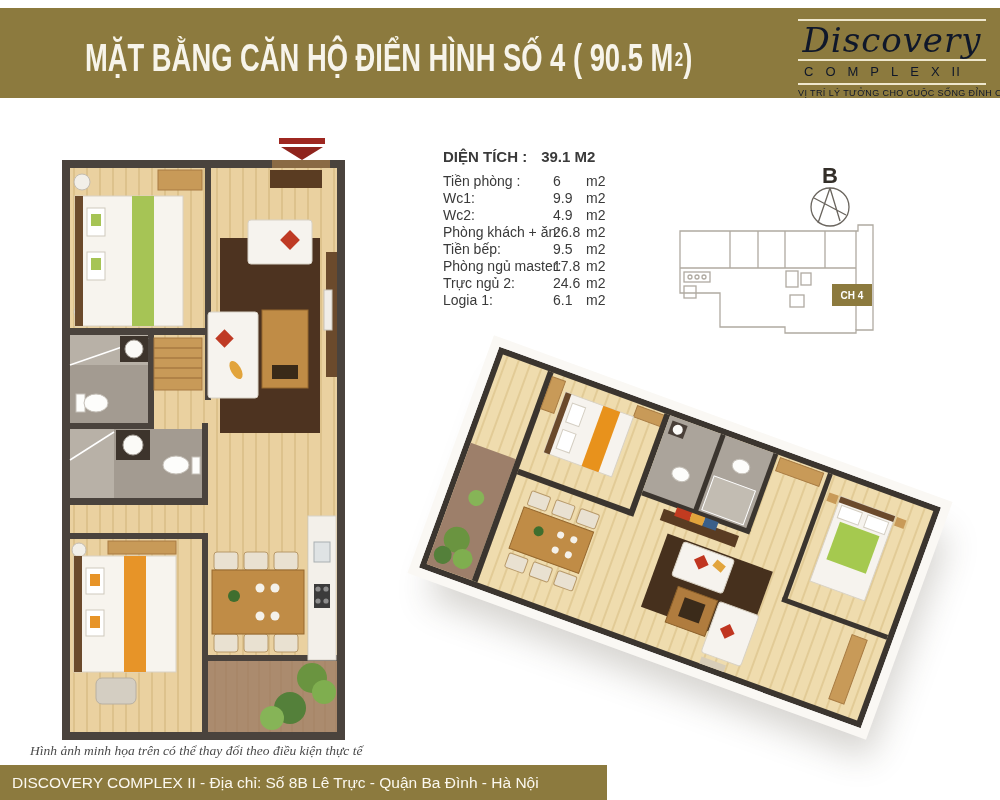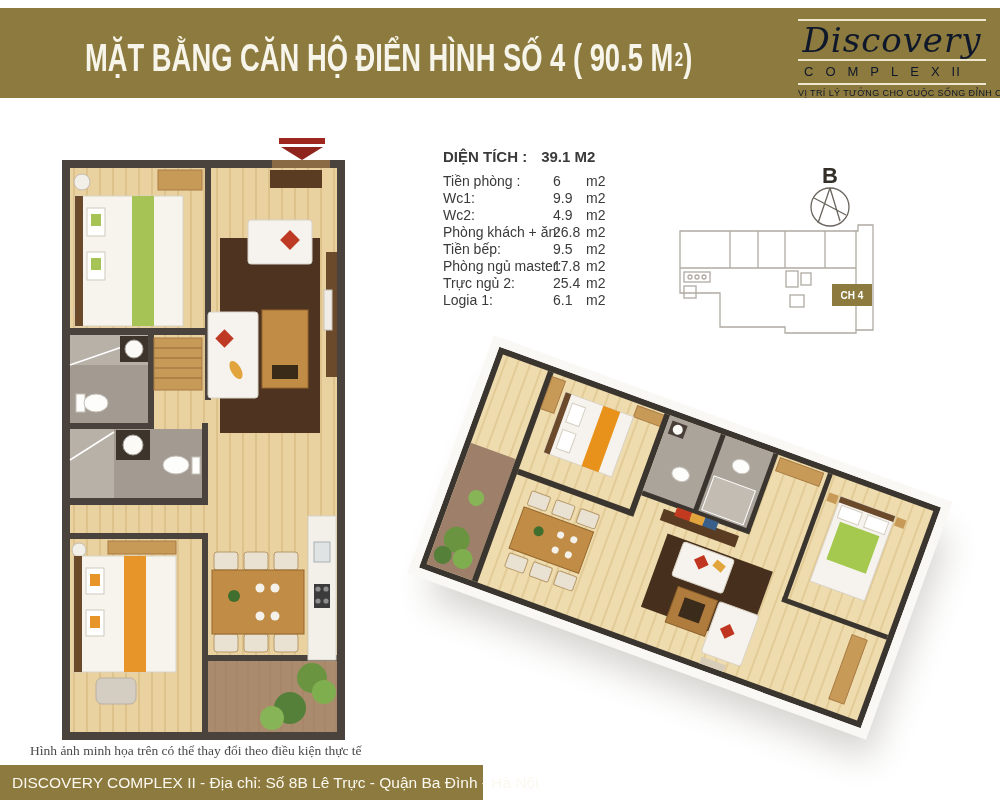--- a/index.html
+++ b/index.html
@@ -40,22 +40,22 @@
   
   .plan2d{position:absolute;left:62px;top:160px;width:283px;height:580px;}
 
   
   .plan3d{position:absolute;left:445px;top:420px;width:470px;height:235px;
           transform:rotate(20deg);transform-origin:center center;
           box-shadow:0 0 0 9px #faf8f4, 18px 26px 34px rgba(70,58,40,.22);}
 
   
   .footnote{position:absolute;left:30px;top:743px;font-family:"Liberation Serif","DejaVu Serif",serif;
-            font-size:13.5px;color:#4a4a4a;}
-  .footer-bar{position:absolute;left:0;top:765px;width:483px;height:35px;background:#8c7a3e;
+            font-style:italic;font-size:13.5px;color:#4a4a4a;}
+  .footer-bar{position:absolute;left:0;top:765px;width:607px;height:35px;background:#8c7a3e;
               display:flex;align-items:center;}
   .footer-text{color:#fbf8ef;font-size:15.5px;padding-left:12px;white-space:nowrap;}
 </style>
 </head>
 <body>
 
 <div class="canvas">
 
   <div class="header">
     <div class="header-title">
@@ -238,21 +238,21 @@
         <span>9.5</span>
         <span>m2</span>
     </div>
     <div class="area-row">
       <span>Phòng ngủ master:</span>
         <span>17.8</span>
         <span>m2</span>
     </div>
     <div class="area-row">
       <span>Trực ngủ 2:</span>
-        <span>25.4</span>
+        <span>24.6</span>
         <span>m2</span>
     </div>
     <div class="area-row">
       <span>Logia 1:</span>
         <span>6.1</span>
         <span>m2</span>
     </div>
   </div>
 
   <svg class="keyplan" width="330" height="190" viewBox="0 0 330 190">

